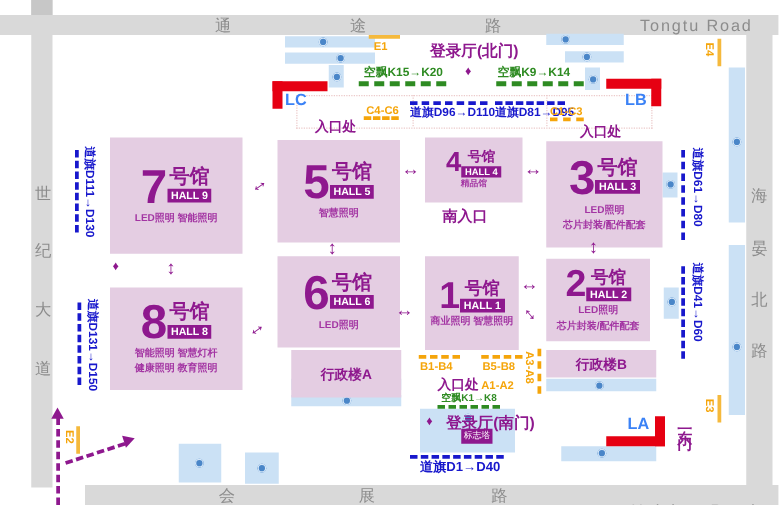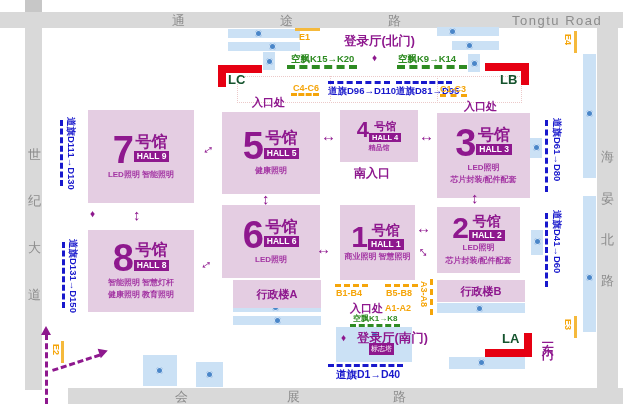--- a/index.html
+++ b/index.html
@@ -21,21 +21,21 @@
   .lg .unit{font-size:16px}
   .sm .num{font-size:22px}
   .sm .unit{font-size:11px}
   .sm .badge{font-size:7.5px}
   .sm .hline{font-size:7px;margin-top:1px}
   .adm{position:absolute;background:#e4cde2;color:#8e188e;font-weight:bold;font-size:11px;
        display:flex;align-items:center;justify-content:center}
   .pbar{position:absolute;background:#cbe1f5}
   .pdot{position:absolute;width:7px;height:7px;border-radius:50%;background:#4a86c8;box-shadow:inset 0 0 0 1px #d6e7f8}
   .lred{position:absolute;background:#e60012}
-  .redtxt{position:absolute;color:#14532d;font-weight:bold;font-size:13px;line-height:1}
+  .redtxt{position:absolute;color:#3b82f6;font-weight:bold;font-size:13px;line-height:1}
   .plabel{position:absolute;color:#8e188e;font-weight:bold;line-height:1.15;white-space:nowrap}
   .olabel{position:absolute;color:#f5a50a;font-weight:bold;font-size:9px;line-height:1;white-space:nowrap}
   .oline{position:absolute;background:#f5b93c}
   .odash{position:absolute;border-top:3px dashed #f5a50a}
   .odashv{position:absolute;border-left:3px dashed #f5a50a}
   .glabel{position:absolute;color:#2e8b22;font-weight:bold;font-size:9.5px;line-height:1;white-space:nowrap}
   .gdash{position:absolute;border-top:4px dashed #2e8b22}
   .blabel{position:absolute;color:#1818cc;font-weight:bold;font-size:9.5px;line-height:1;white-space:nowrap}
   .bdash{position:absolute;border-top:3px dashed #1818cc}
   .bdashv{position:absolute;border-left:3px dashed #1818cc}
@@ -132,21 +132,21 @@
     <div class="hline">LED照明 智能照明</div>
   </div>
   <div class="hall lg" style="left:222px;top:112px;width:98px;height:82px">
     <div class="hhead">
         <span class="num">5</span>
       <span class="hrt">
           <span class="unit">号馆</span>
       <span class="badge">HALL 5</span>
         </span>
       </div>
-    <div class="hline">健康照明</div>
+    <div class="hline">智慧照明</div>
   </div>
   <div class="hall sm" style="left:340px;top:110px;width:78px;height:52px">
     <div class="hhead">
         <span class="num">4</span>
       <span class="hrt">
           <span class="unit">号馆</span>
       <span class="badge">HALL 4</span>
         </span>
       </div>
     <div class="hline">精品馆</div>
@@ -198,21 +198,21 @@
         <span class="num">2</span>
       <span class="hrt">
           <span class="unit">号馆</span>
       <span class="badge">HALL 2</span>
         </span>
       </div>
     <div class="hline">LED照明</div>
     <div class="hline">芯片封装/配件配套</div>
   </div>
 
-  <div class="adm" style="left:233px;top:280px;width:88px;height:28px">行政楼A</div>
+  <div class="adm" style="left:233px;top:280px;width:88px;height:38px">行政楼A</div>
   <div class="adm" style="left:437px;top:280px;width:88px;height:22px">行政楼B</div>
 
   <div class="lred" style="left:218px;top:65px;width:44px;height:8px"></div>
   <div class="lred" style="left:218px;top:65px;width:8px;height:22px"></div>
   <span class="redtxt" style="left:228px;top:73px">LC</span>
   <div class="lred" style="left:485px;top:63px;width:44px;height:8px"></div>
   <div class="lred" style="left:521px;top:63px;width:8px;height:22px"></div>
   <span class="redtxt" style="left:500px;top:73px">LB</span>
   <div class="lred" style="left:485px;top:349px;width:47px;height:8px"></div>
   <div class="lred" style="left:524px;top:333px;width:8px;height:24px"></div>

